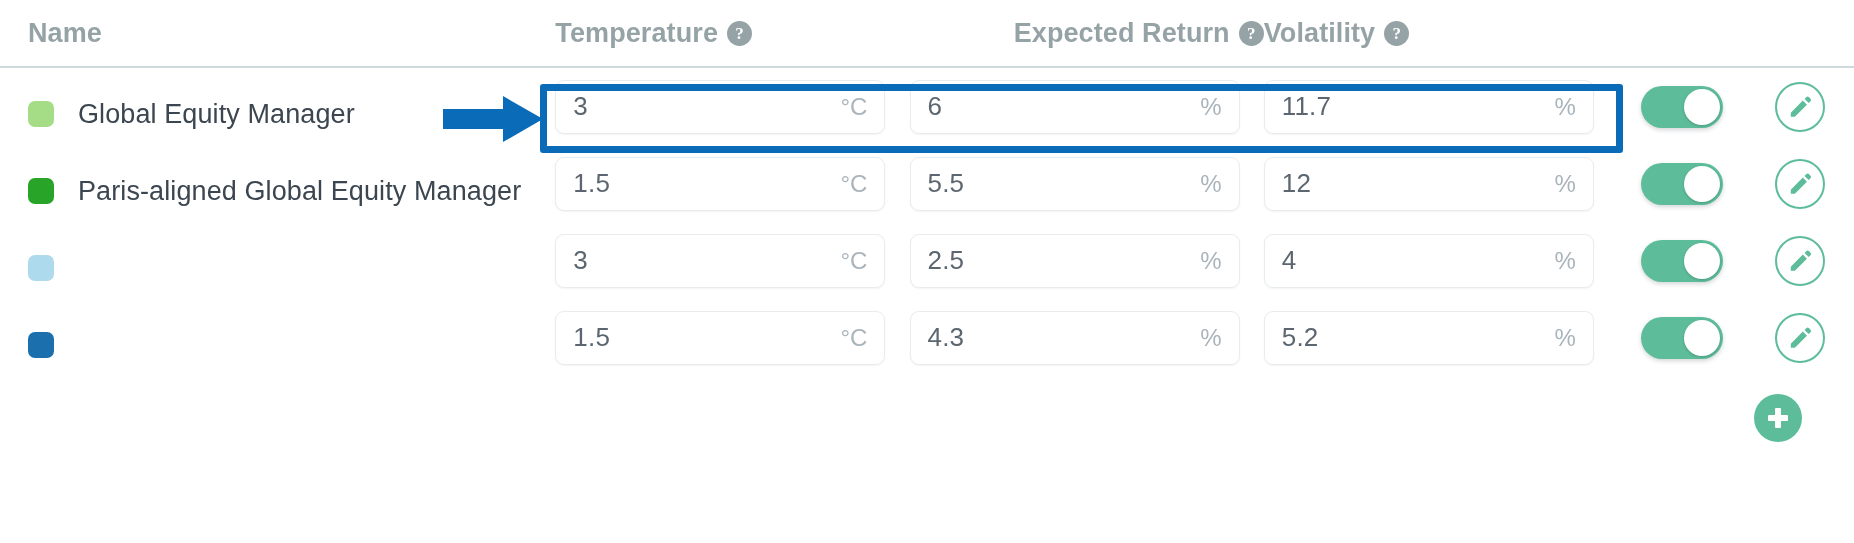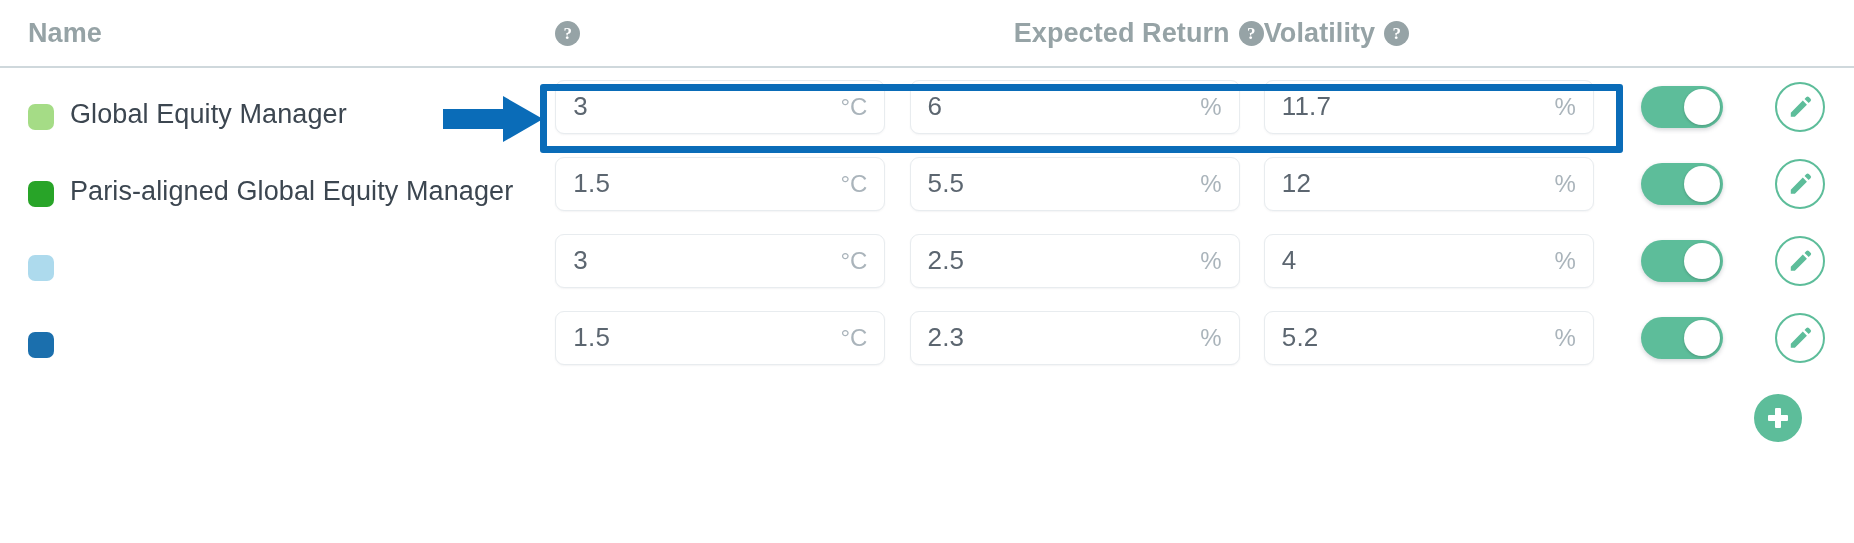--- a/index.html
+++ b/index.html
@@ -69,22 +69,22 @@
 
   .row {
     display: flex;
     align-items: center;
     height: 77px;
     padding: 0 0 0 28px;
   }
 
   .name-cell {
     display: flex;
-    align-items: flex-end;
-    gap: 16px;
+    align-items: center;
+    gap: 24px;
     width: 536px;
     margin-top: 15px;
   }
   .swatch {
     width: 26px;
     height: 26px;
     border-radius: 7px;
     flex: none;
   }
   .name-text {
@@ -216,20 +216,21 @@
 <body>
 
 <div class="screen">
 
   <div class="table-head">
     <div class="col-name">
       <span class="head-label">Name</span>
     </div>
     <div class="col-temp">
       <span class="head-label">
+        <span>Temperature</span>
         <span class="help-icon">?</span>
       </span>
     </div>
     <div class="col-return">
       <span class="head-label">
         <span>Expected Return</span>
         <span class="help-icon">?</span>
       </span>
     </div>
     <div class="col-vol">
@@ -359,21 +360,21 @@
         <span class="swatch" style="background:#1b6fad"></span>
       </div>
       <div class="field-cell">
         <div class="field">
           <span class="val">1.5</span>
           <span class="unit">°C</span>
         </div>
       </div>
       <div class="field-cell">
         <div class="field">
-          <span class="val">2.3</span>
+          <span class="val">4.3</span>
           <span class="unit">%</span>
         </div>
       </div>
       <div class="field-cell">
         <div class="field">
           <span class="val">5.2</span>
           <span class="unit">%</span>
         </div>
       </div>
       <div class="toggle-cell">

